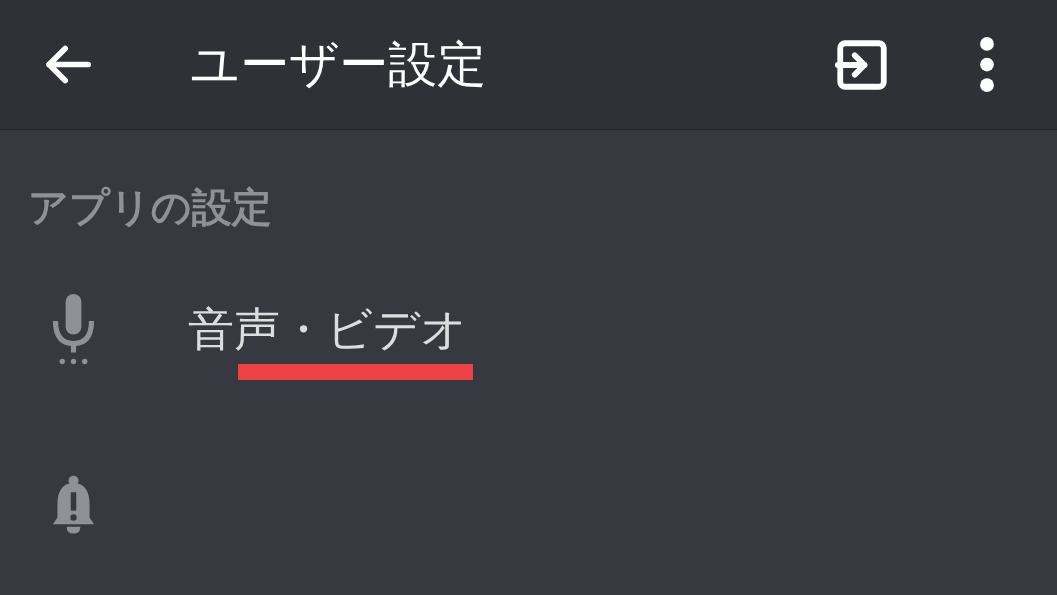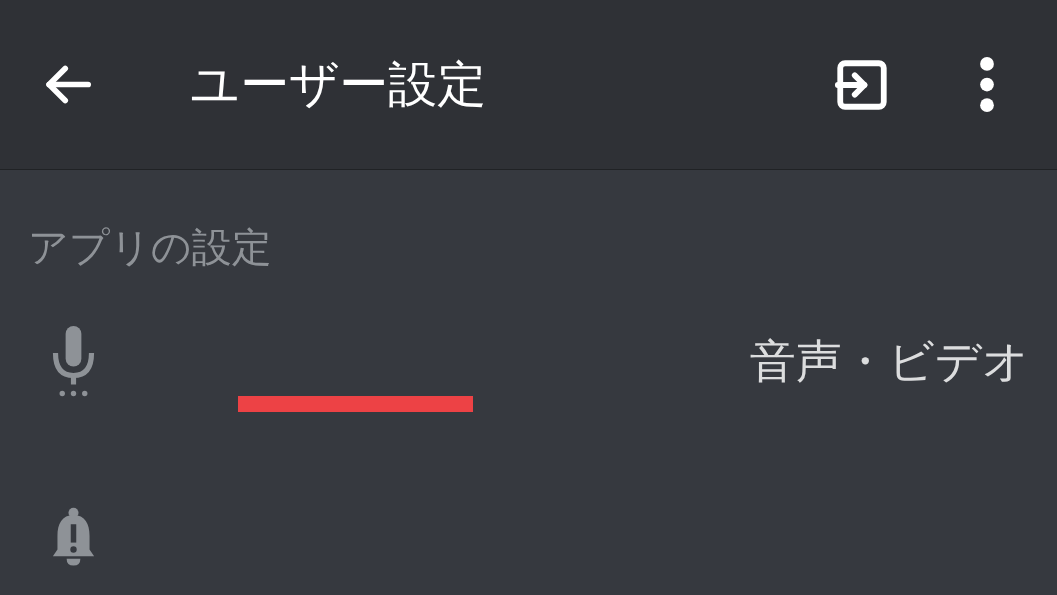--- a/index.html
+++ b/index.html
@@ -11,21 +11,21 @@
       width: 1057px;
       height: 595px;
       background: #36393f;
       font-family: -apple-system, BlinkMacSystemFont, "Segoe UI", Roboto, Helvetica, Arial, sans-serif;
       overflow: hidden;
       color: #dcddde;
     }
     .header {
       display: flex;
       align-items: center;
-      height: 170px;
+      height: 130px;
       padding: 0 30px;
       background: #2f3136;
       border-bottom: 1px solid #202225;
     }
     .back-btn {
       width: 75px;
       height: 75px;
       display: flex;
       align-items: center;
       justify-content: center;
@@ -67,31 +67,30 @@
     .more-btn svg {
       width: 14px;
       height: 55px;
     }
     .content {
       padding: 50px 28px 0 28px;
     }
     .section-header {
       font-size: 40px;
       color: #8e9297;
-      font-weight: 400;
-      margin-bottom: 29px;
+      font-weight: 700;
+      margin-bottom: 37px;
     }
     .settings-item {
       display: flex;
       align-items: center;
       padding: 22px 0;
       cursor: pointer;
       position: relative;
       min-height: 112px;
-      justify-content: space-between;
     }
     .settings-icon {
       width: 90px;
       display: flex;
       align-items: center;
       justify-content: center;
       margin-right: 70px;
     }
     .settings-icon svg {
       width: 55px;

